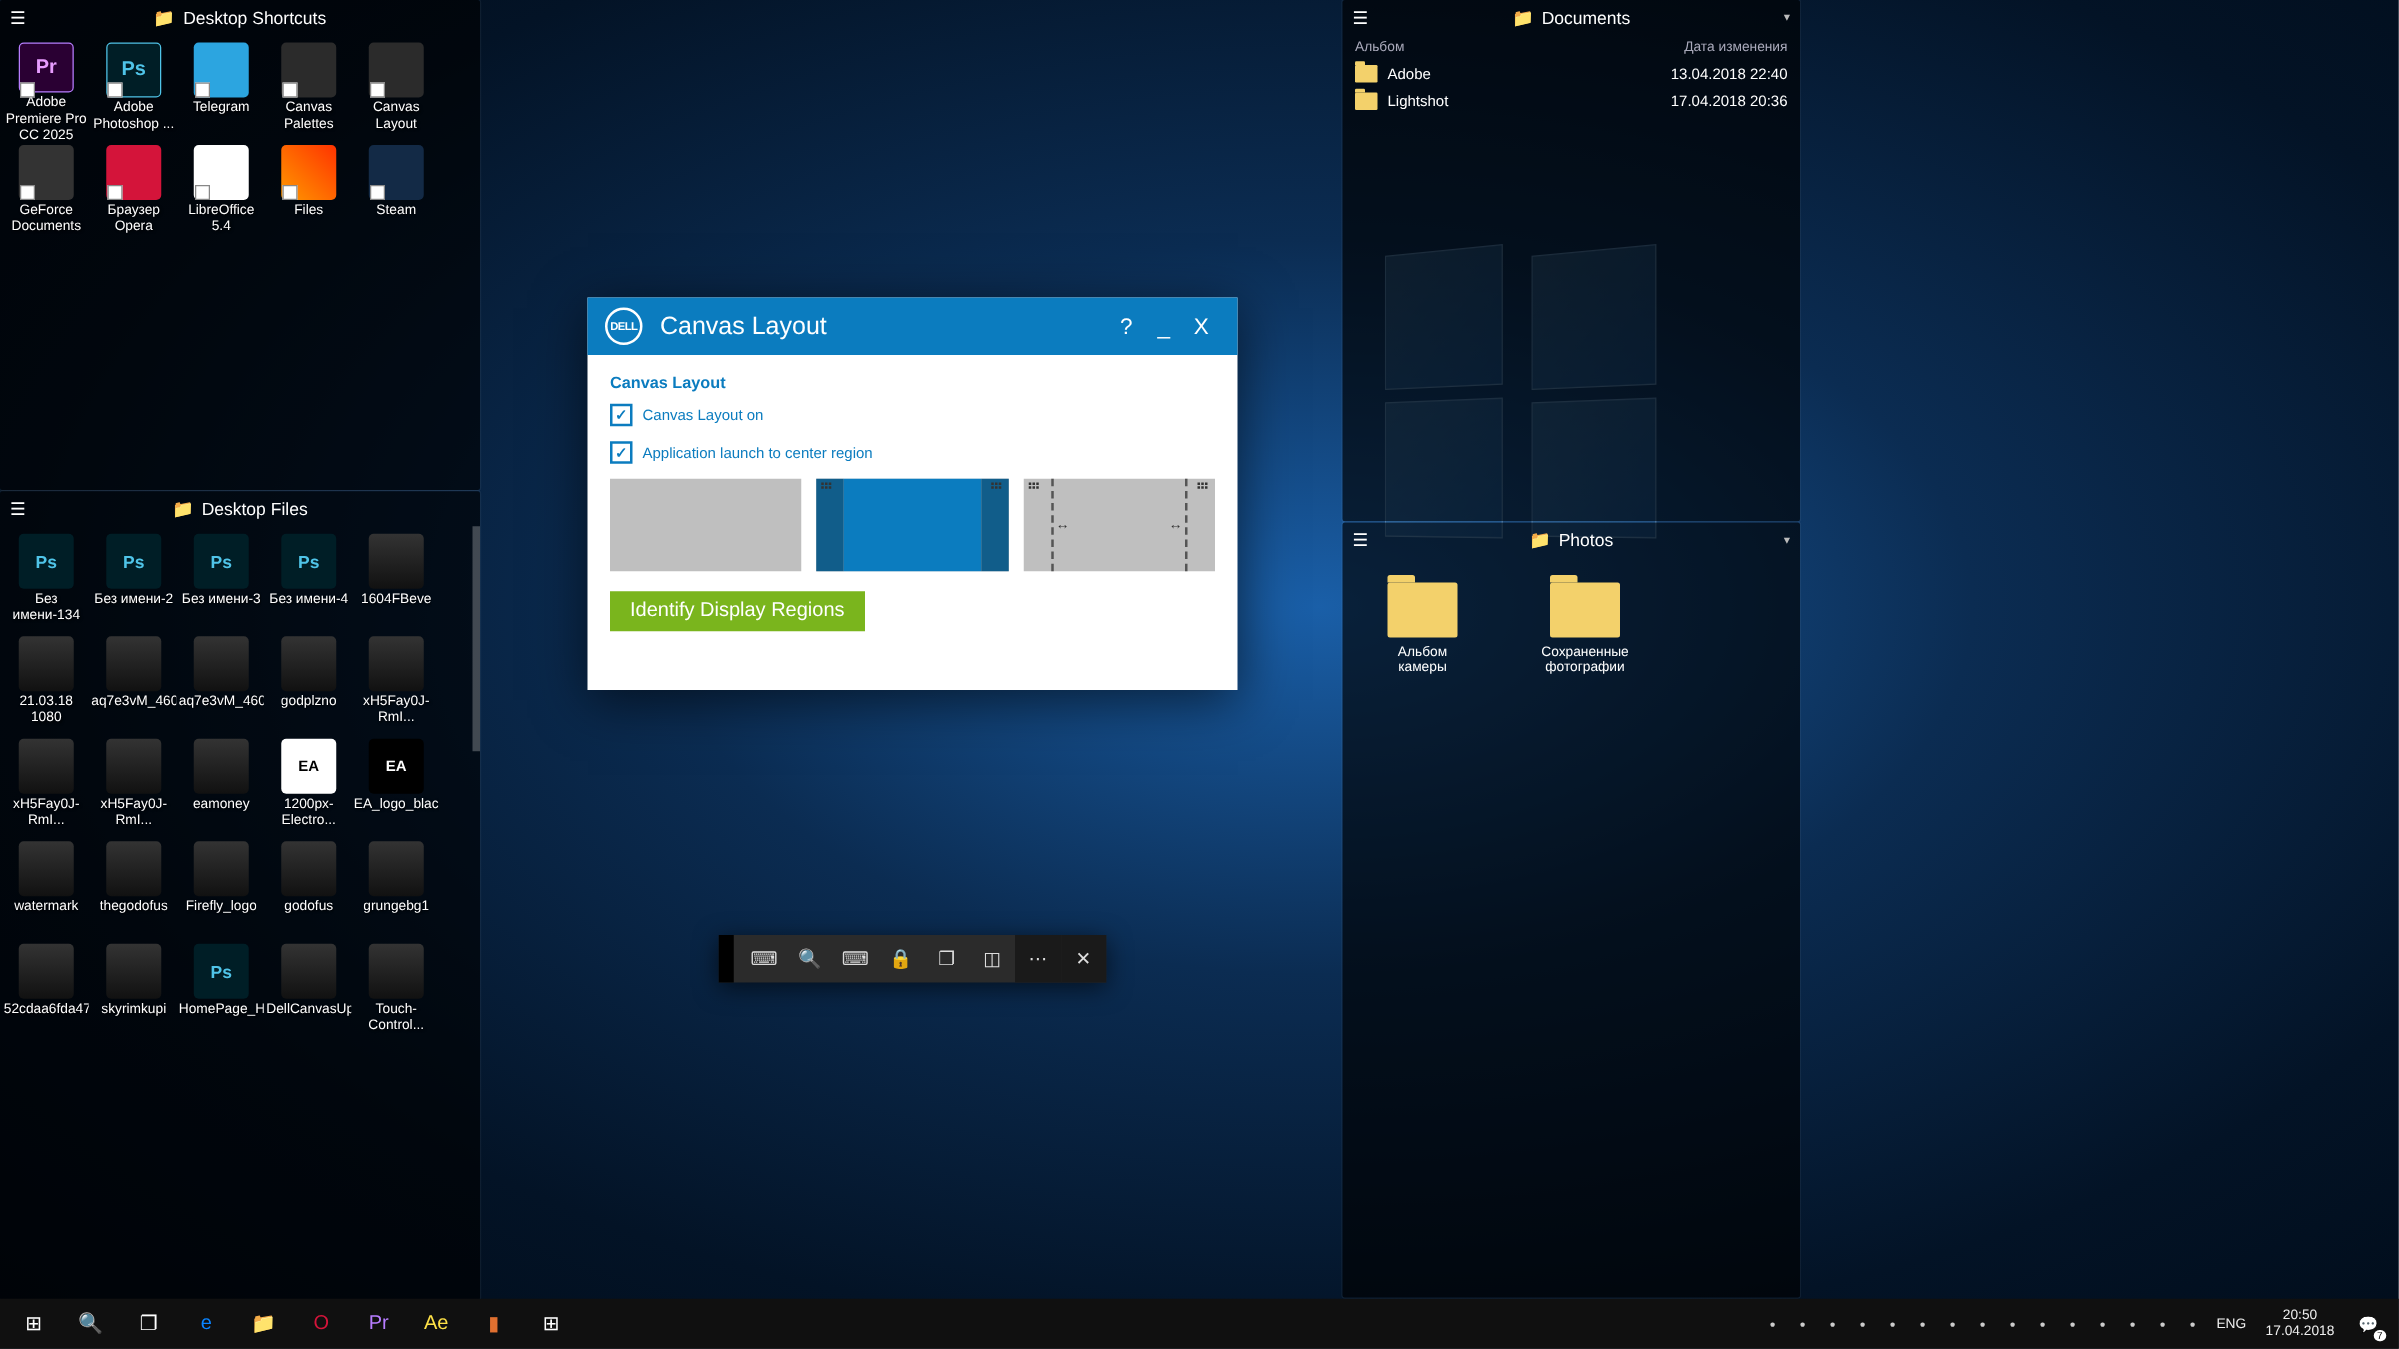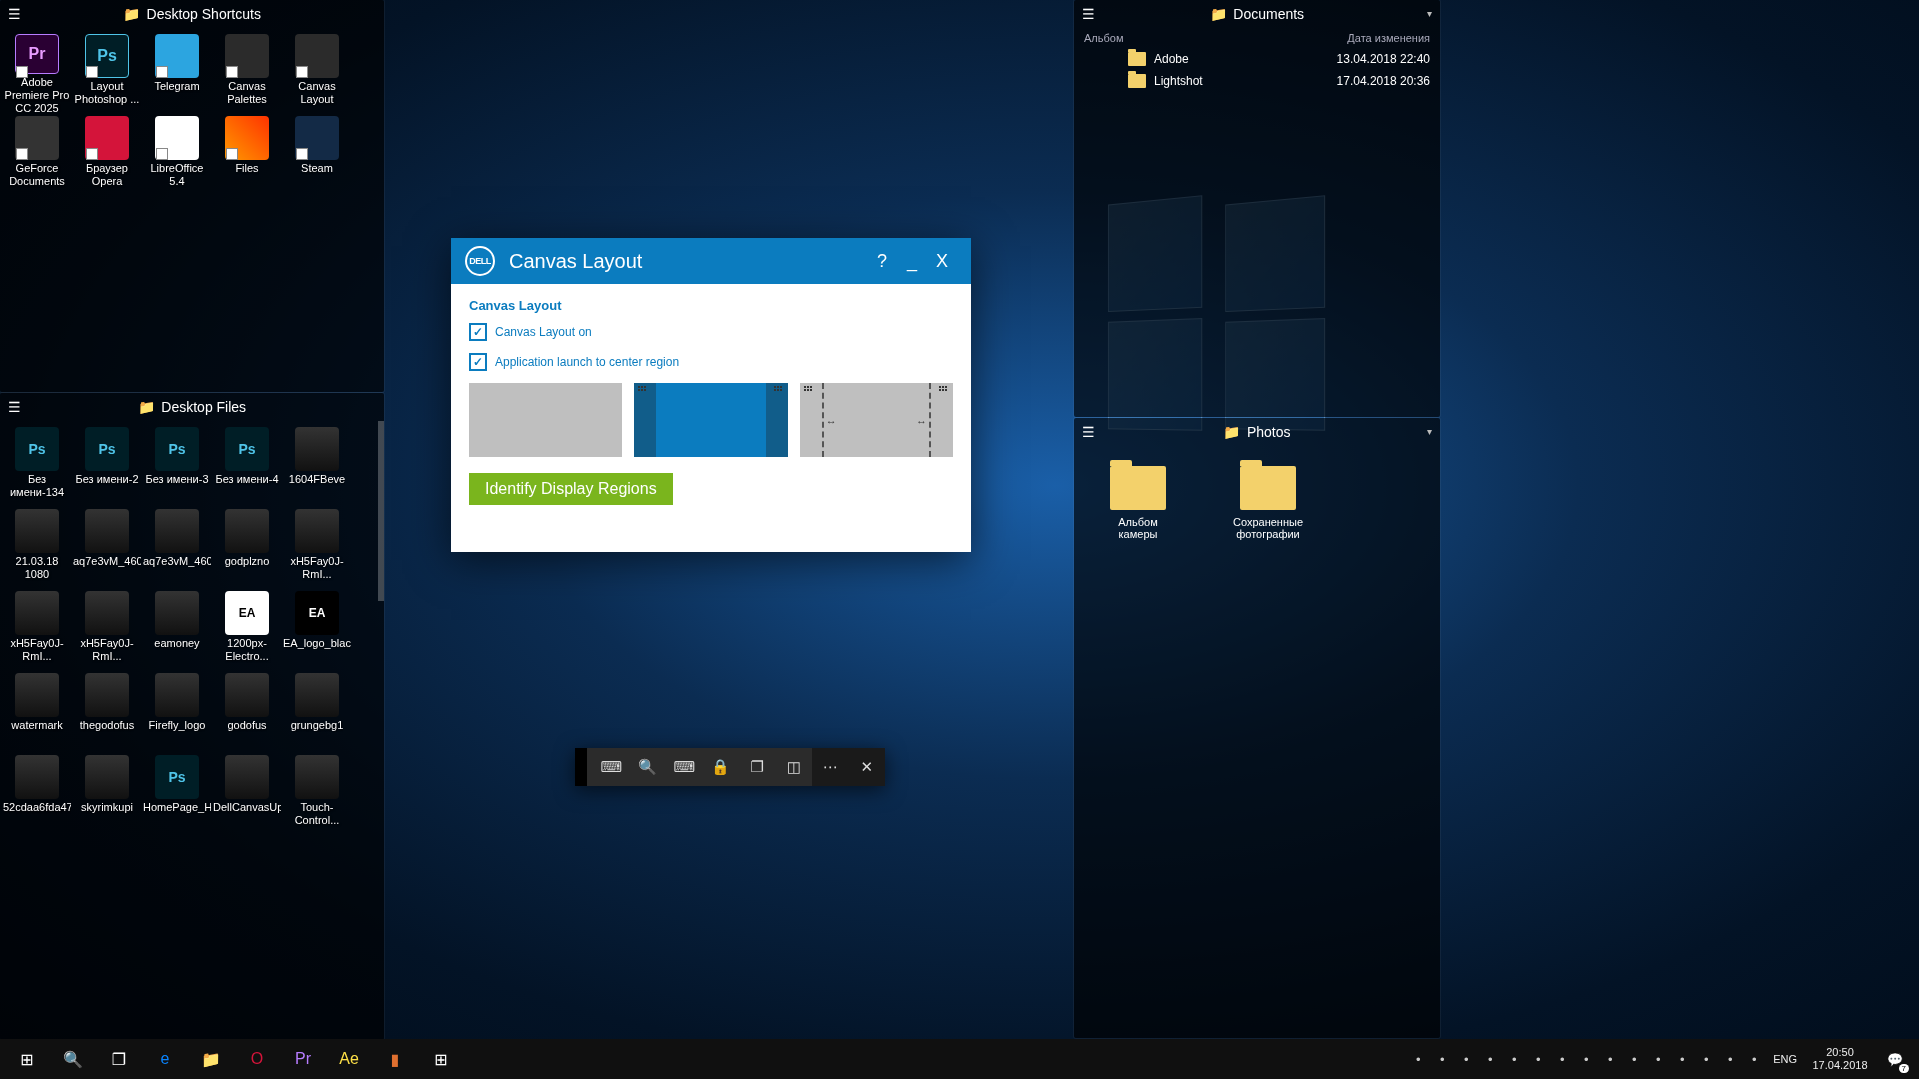--- a/index.html
+++ b/index.html
@@ -58,36 +58,36 @@
   background: #fff; border:1px solid #888; font-size:8px;
 }
 
 
 .doc-cols {
   display:flex; color:#aab; font-size:11px; padding:4px 10px; justify-content:space-between;
 }
 .doc-row {
   display:flex; align-items:center; padding:4px 10px; font-size:12px; justify-content:space-between;
 }
-.doc-row .left { display:flex; align-items:center; gap:8px;margin-left:44px;}
+.doc-row .left { display:flex; align-items:center; gap:8px;}
 .folder-icon { width:18px; height:14px; background:#f3d16b; border-radius:1px; position:relative;}
 .folder-icon::before { content:""; position:absolute; top:-3px; left:0; width:8px; height:3px; background:#f3d16b; border-radius:1px 1px 0 0;}
 
 
 .photo-grid { display:flex; gap: 50px; padding: 20px 24px;}
 .photo-item { width: 80px; text-align:center; font-size:11px;}
 .big-folder { width:56px; height:44px; background:#f3d16b; margin:0 auto 6px; position:relative; border-radius:2px;}
 .big-folder::before{content:"";position:absolute;top:-6px;left:0;width:22px;height:6px;background:#f3d16b;border-radius:2px 2px 0 0;}
 
 
 .scroll-ind { position:absolute; right:0; top:28px; width:6px; height:180px; background:rgba(255,255,255,0.25);}
 
 
 .dell-window {
-  position:absolute; left:451px; top:238px; width:520px; height:314px;
+  position:absolute; left:470px; top:238px; width:520px; height:314px;
   background:#fff; color:#333; box-shadow: 0 8px 40px rgba(0,0,0,0.6);
 }
 .dell-titlebar {
   height:46px; background:#0b7cbf; display:flex; align-items:center; color:#fff;
   padding:0 14px; font-size:20px; font-weight:300;
 }
 .dell-logo {
   width:30px;height:30px;border:2px solid #fff;border-radius:50%;display:flex;align-items:center;justify-content:center;
   font-size:9px;font-weight:bold;margin-right:14px;letter-spacing:-0.5px;
 }
@@ -174,21 +174,21 @@
     <span class="folder-ico">📁</span>
     <span>Desktop Shortcuts</span>
   </div>
   <div class="icon-grid" id="grid-shortcuts">
       <div class="desk-icon shortcut-arrow">
         <div class="ibox ic-pr">Pr</div>
         <div class="lbl">Adobe Premiere Pro CC 2025</div>
       </div>
       <div class="desk-icon shortcut-arrow">
         <div class="ibox ic-ps">Ps</div>
-        <div class="lbl">Layout Photoshop ...</div>
+        <div class="lbl">Adobe Photoshop ...</div>
       </div>
       <div class="desk-icon shortcut-arrow">
         <div class="ibox ic-tg"></div>
         <div class="lbl">Telegram</div>
       </div>
       <div class="desk-icon shortcut-arrow">
         <div class="ibox ic-generic"></div>
         <div class="lbl">Canvas Palettes</div>
       </div>
       <div class="desk-icon shortcut-arrow">

